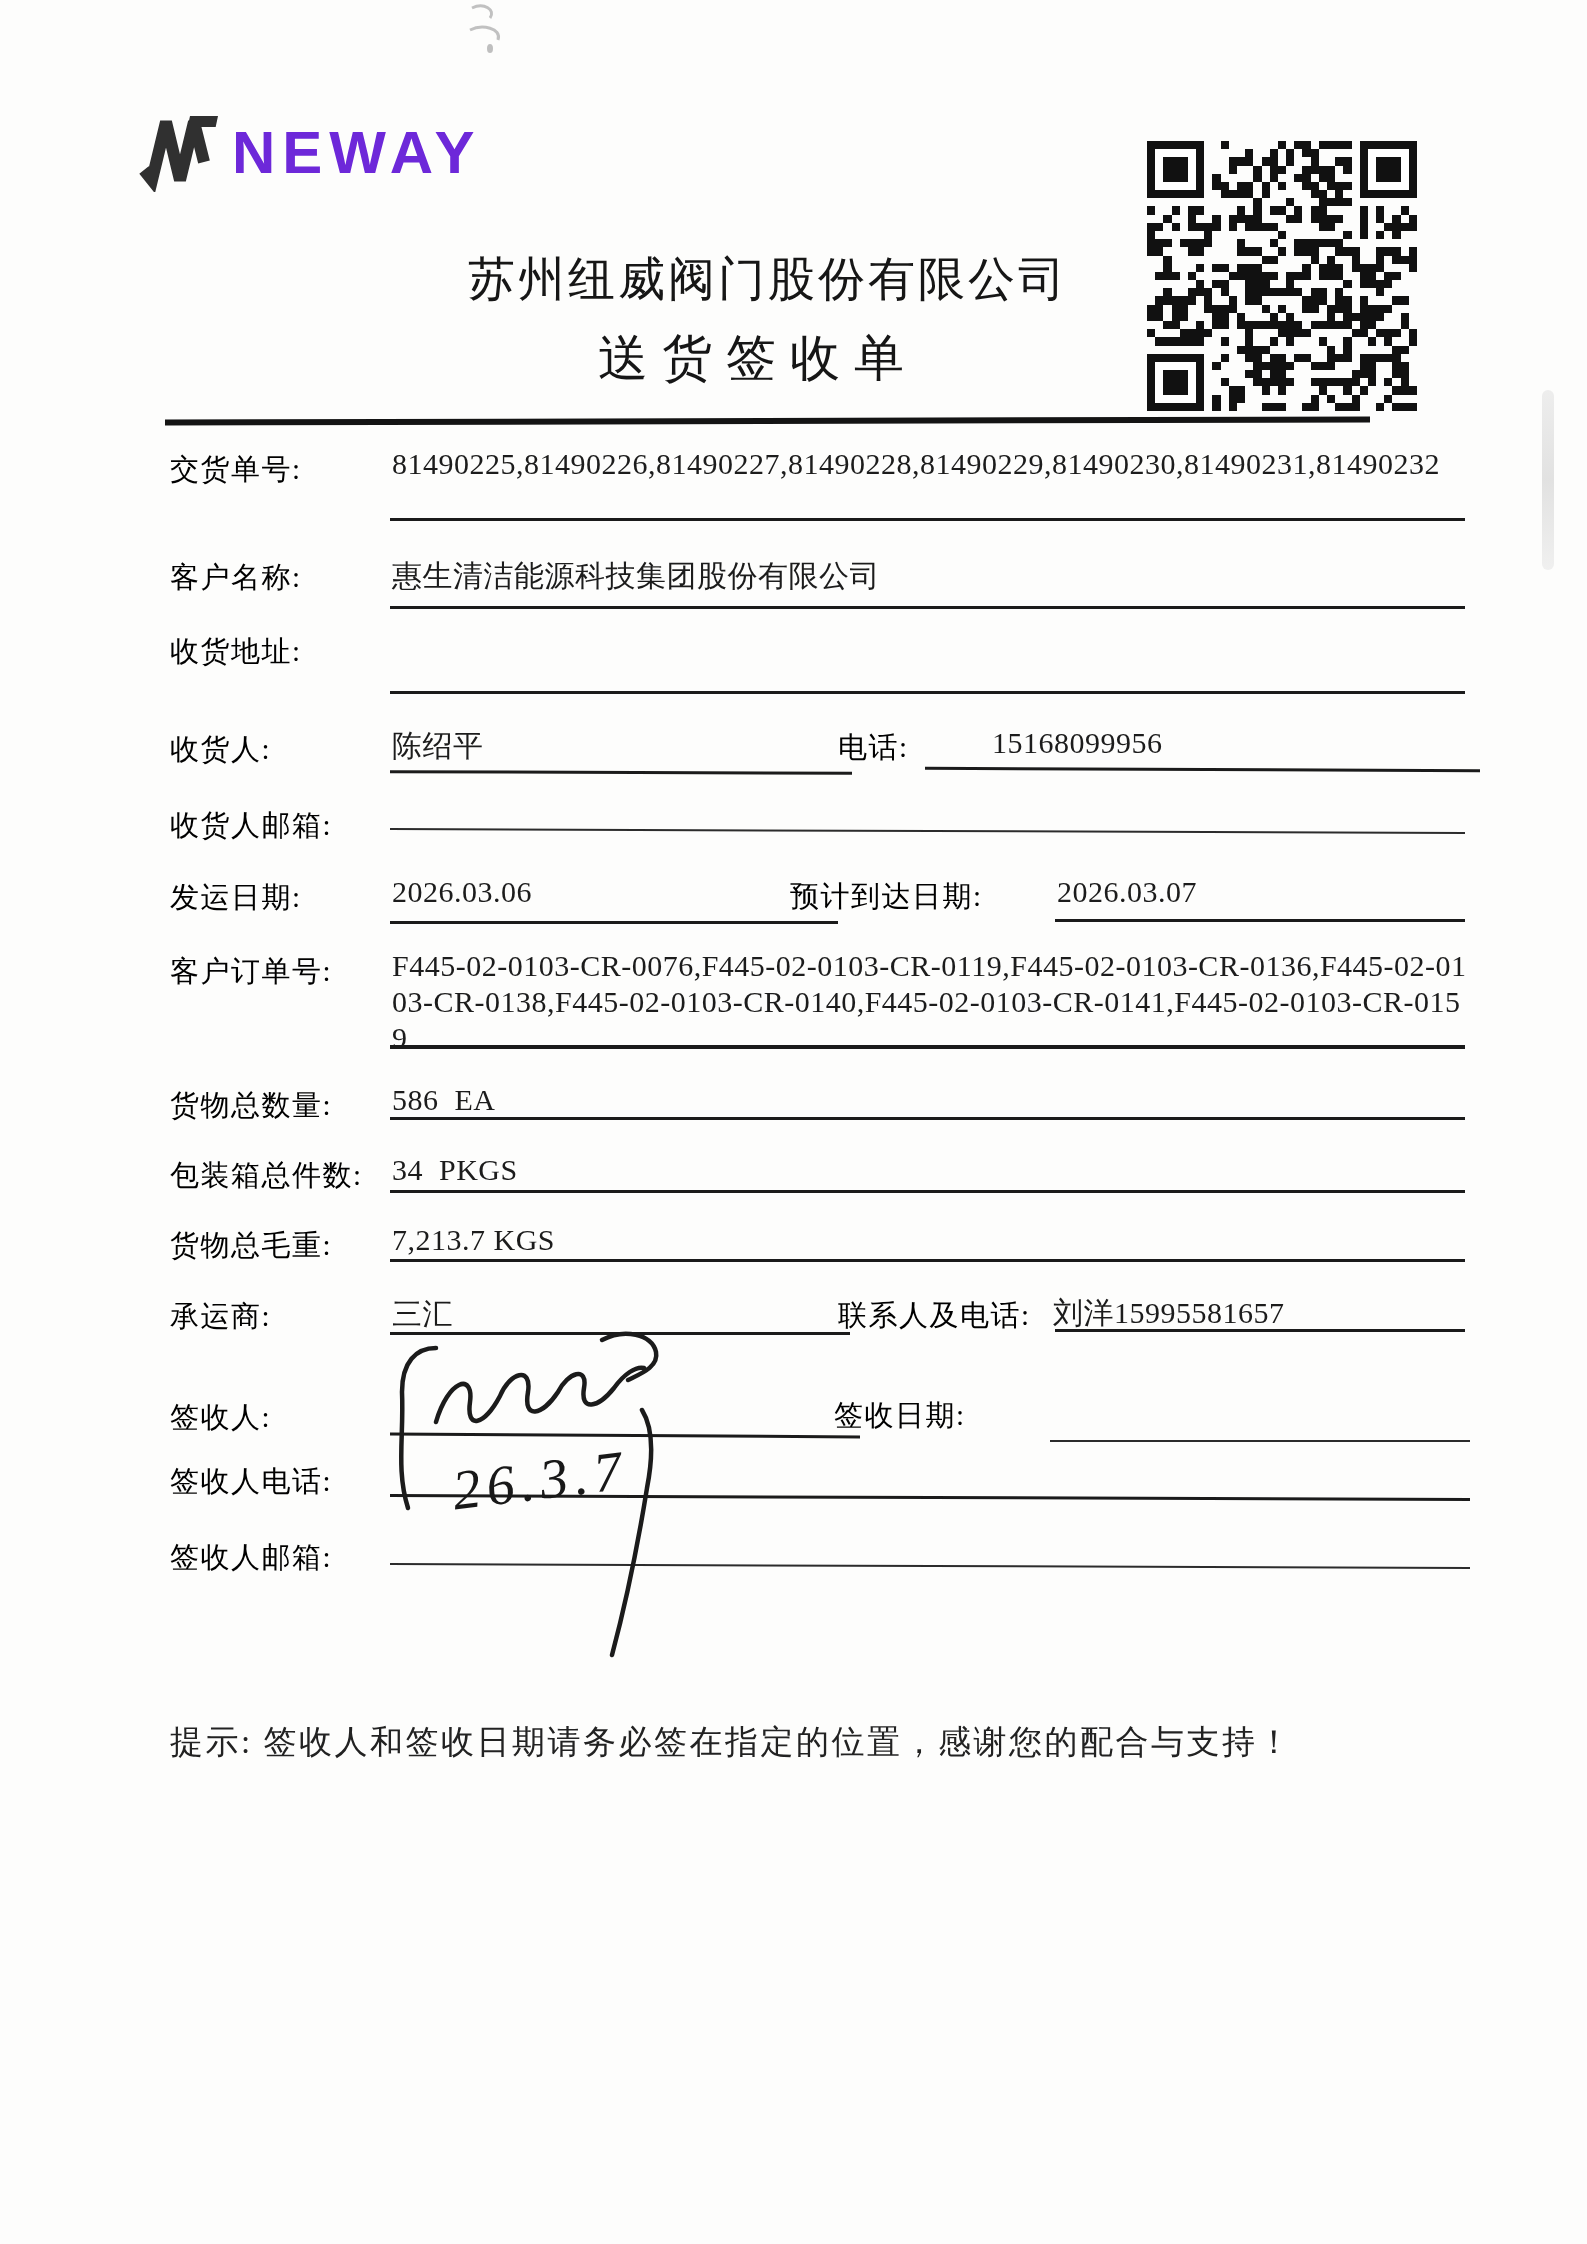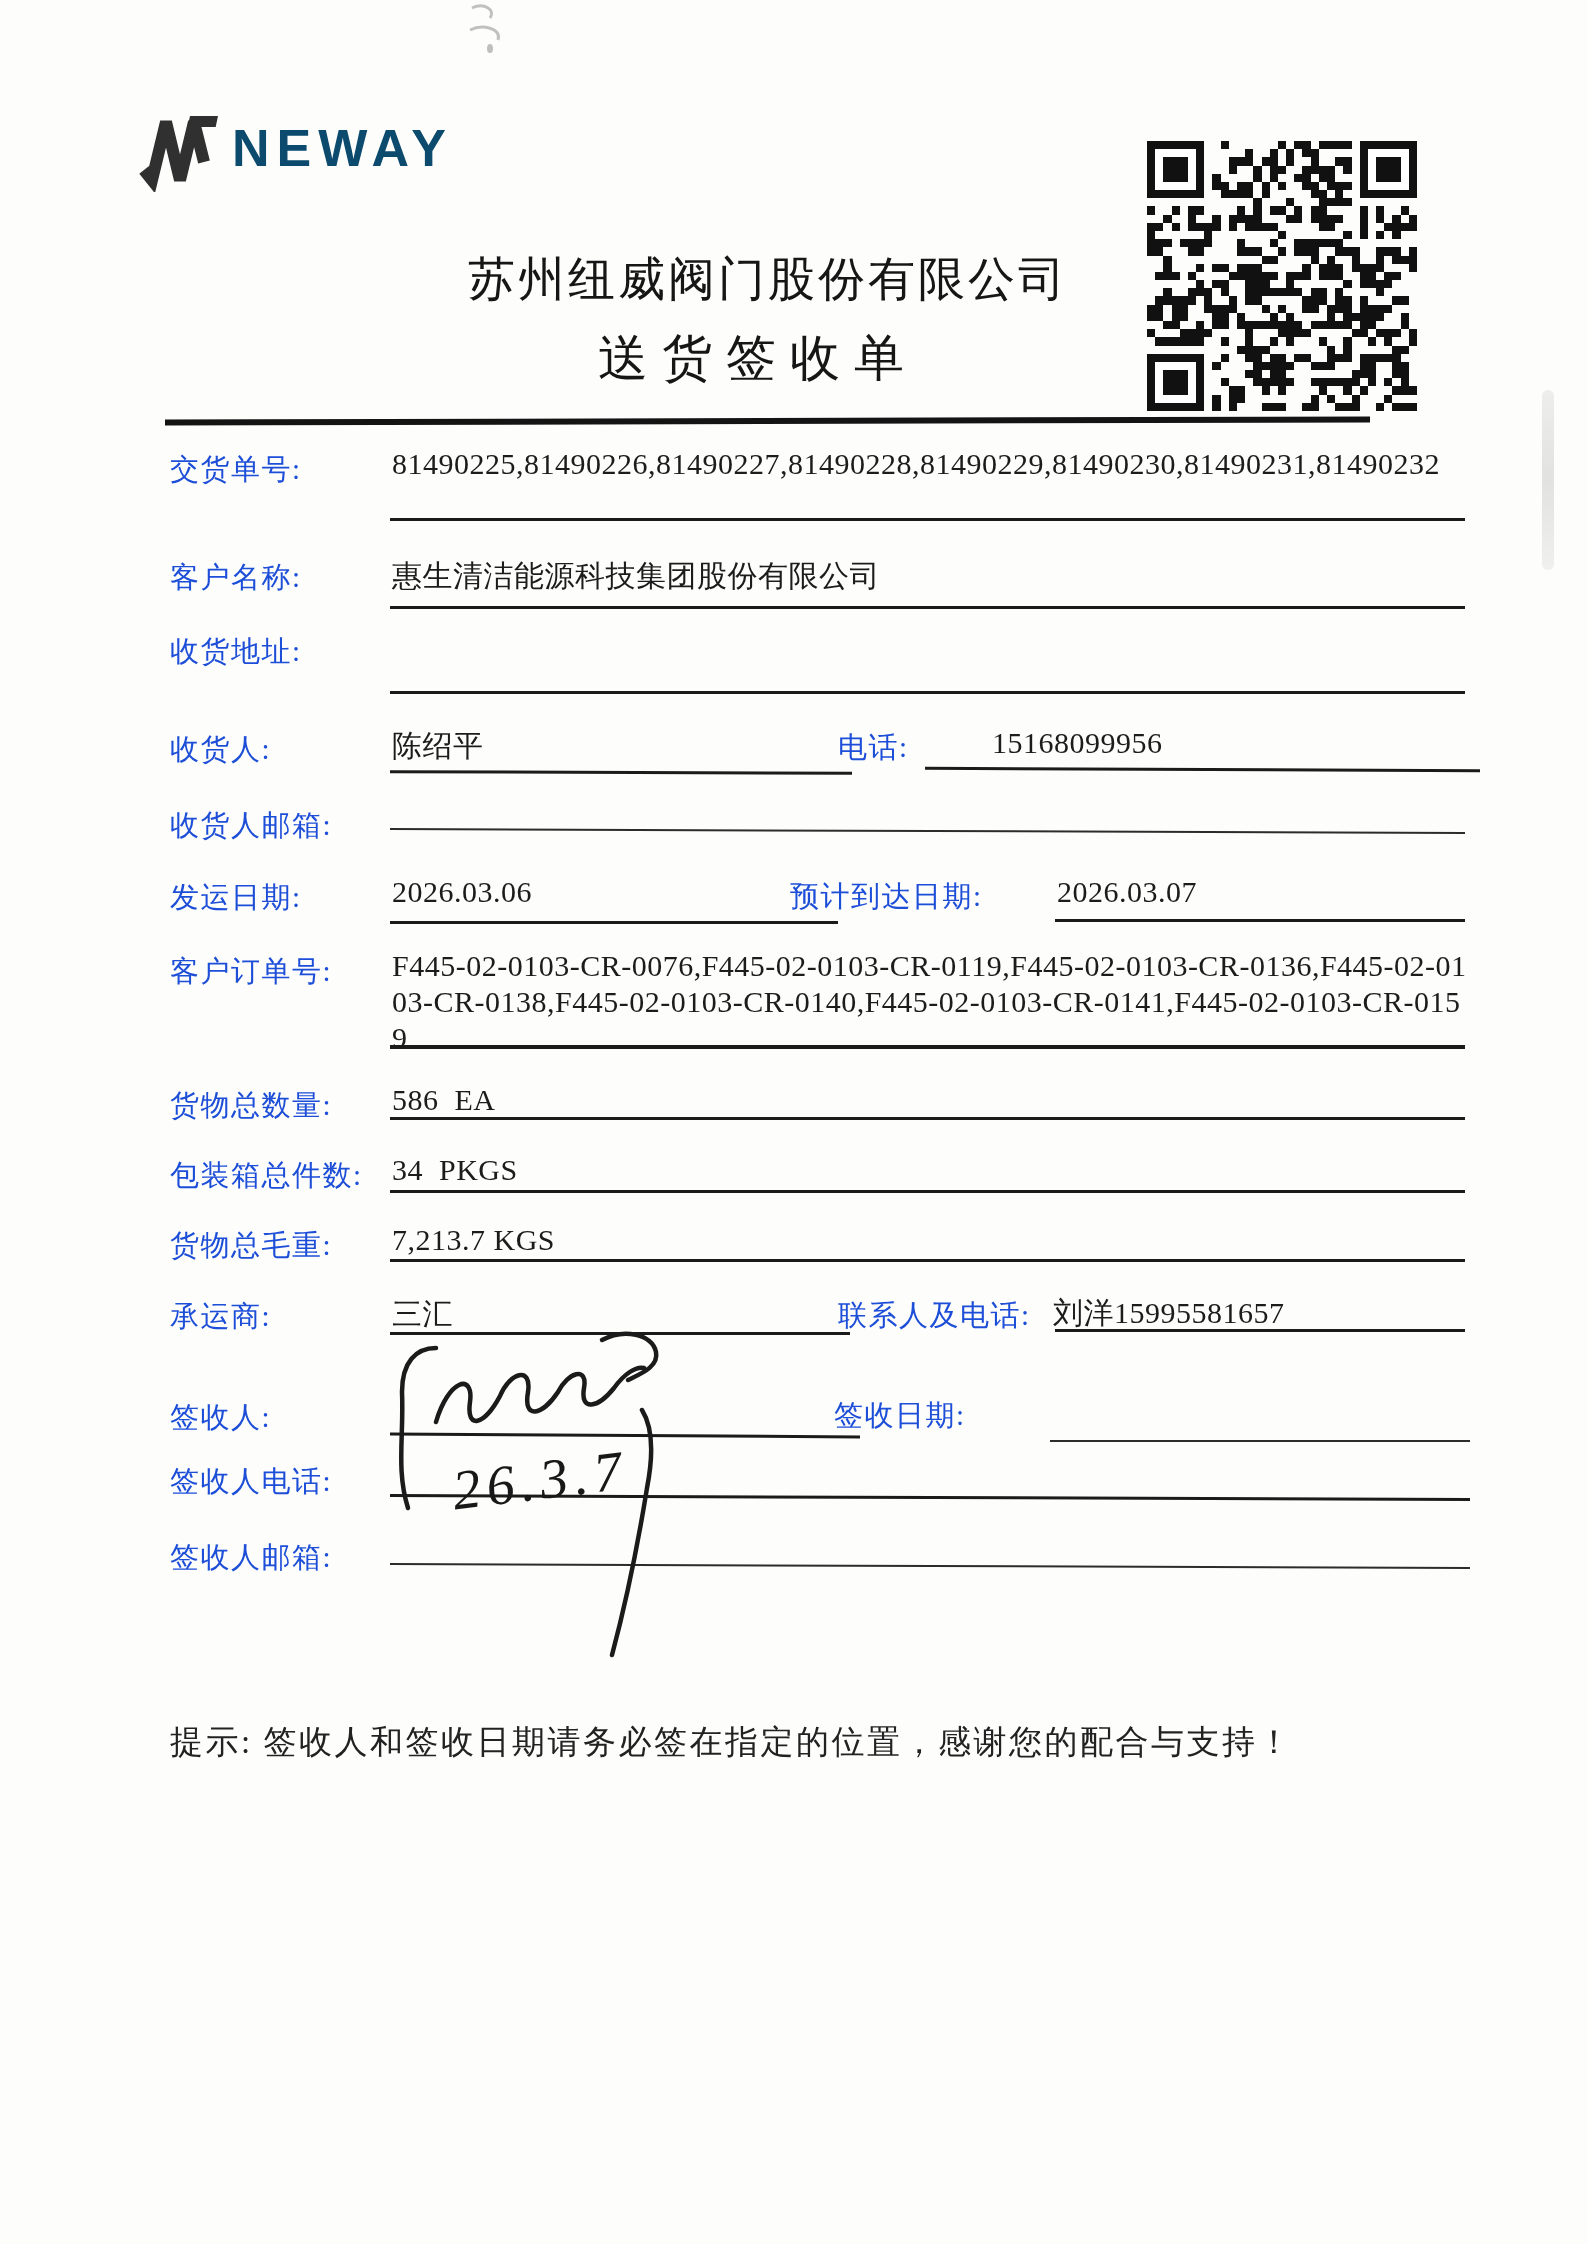--- a/index.html
+++ b/index.html
@@ -9,38 +9,38 @@
     background:#fdfdfc;
     overflow:hidden;
     font-family:"Liberation Serif","DejaVu Serif",serif;
     color:#1e1e1e;
   }
   
   .logo-mark{position:absolute;left:138px;top:110px;width:100px;height:82px;}
   .logo-text{
     position:absolute;left:232px;top:118px;
     font-family:"Liberation Sans","DejaVu Sans",sans-serif;
-    font-weight:bold;font-size:52px;letter-spacing:7px;color:#0c4a6e;
+    font-weight:bold;font-size:60px;letter-spacing:7px;color:#6d28d9;
   }
   .company-name{
     position:absolute;left:468px;top:248px;
     font-size:47px;letter-spacing:3px;color:#161616;white-space:nowrap;
   }
   .doc-title{
     position:absolute;left:598px;top:325px;
     font-size:50px;letter-spacing:14px;color:#161616;white-space:nowrap;
   }
   .qr{position:absolute;left:1147px;top:138px;width:270px;height:276px;}
   .sep{
     position:absolute;left:165px;top:418px;width:1205px;height:6px;
     background:#141414;transform:rotate(-0.15deg);
   }
   
   .lbl{
-    position:absolute;font-size:29px;color:#1d4ed8;
+    position:absolute;font-size:29px;color:#000000;
     letter-spacing:1.5px;white-space:nowrap;
   }
   .val{
     position:absolute;font-size:30px;color:#1c1c1c;
     letter-spacing:0.5px;white-space:pre-wrap;
   }
   .wrap{width:1075px;line-height:36px;word-break:break-all;}
   .uline{position:absolute;height:3px;background:#1b1b1b;}
   .thin{height:2px;background:#2c2c2c;}
   .thick{height:4px;}

